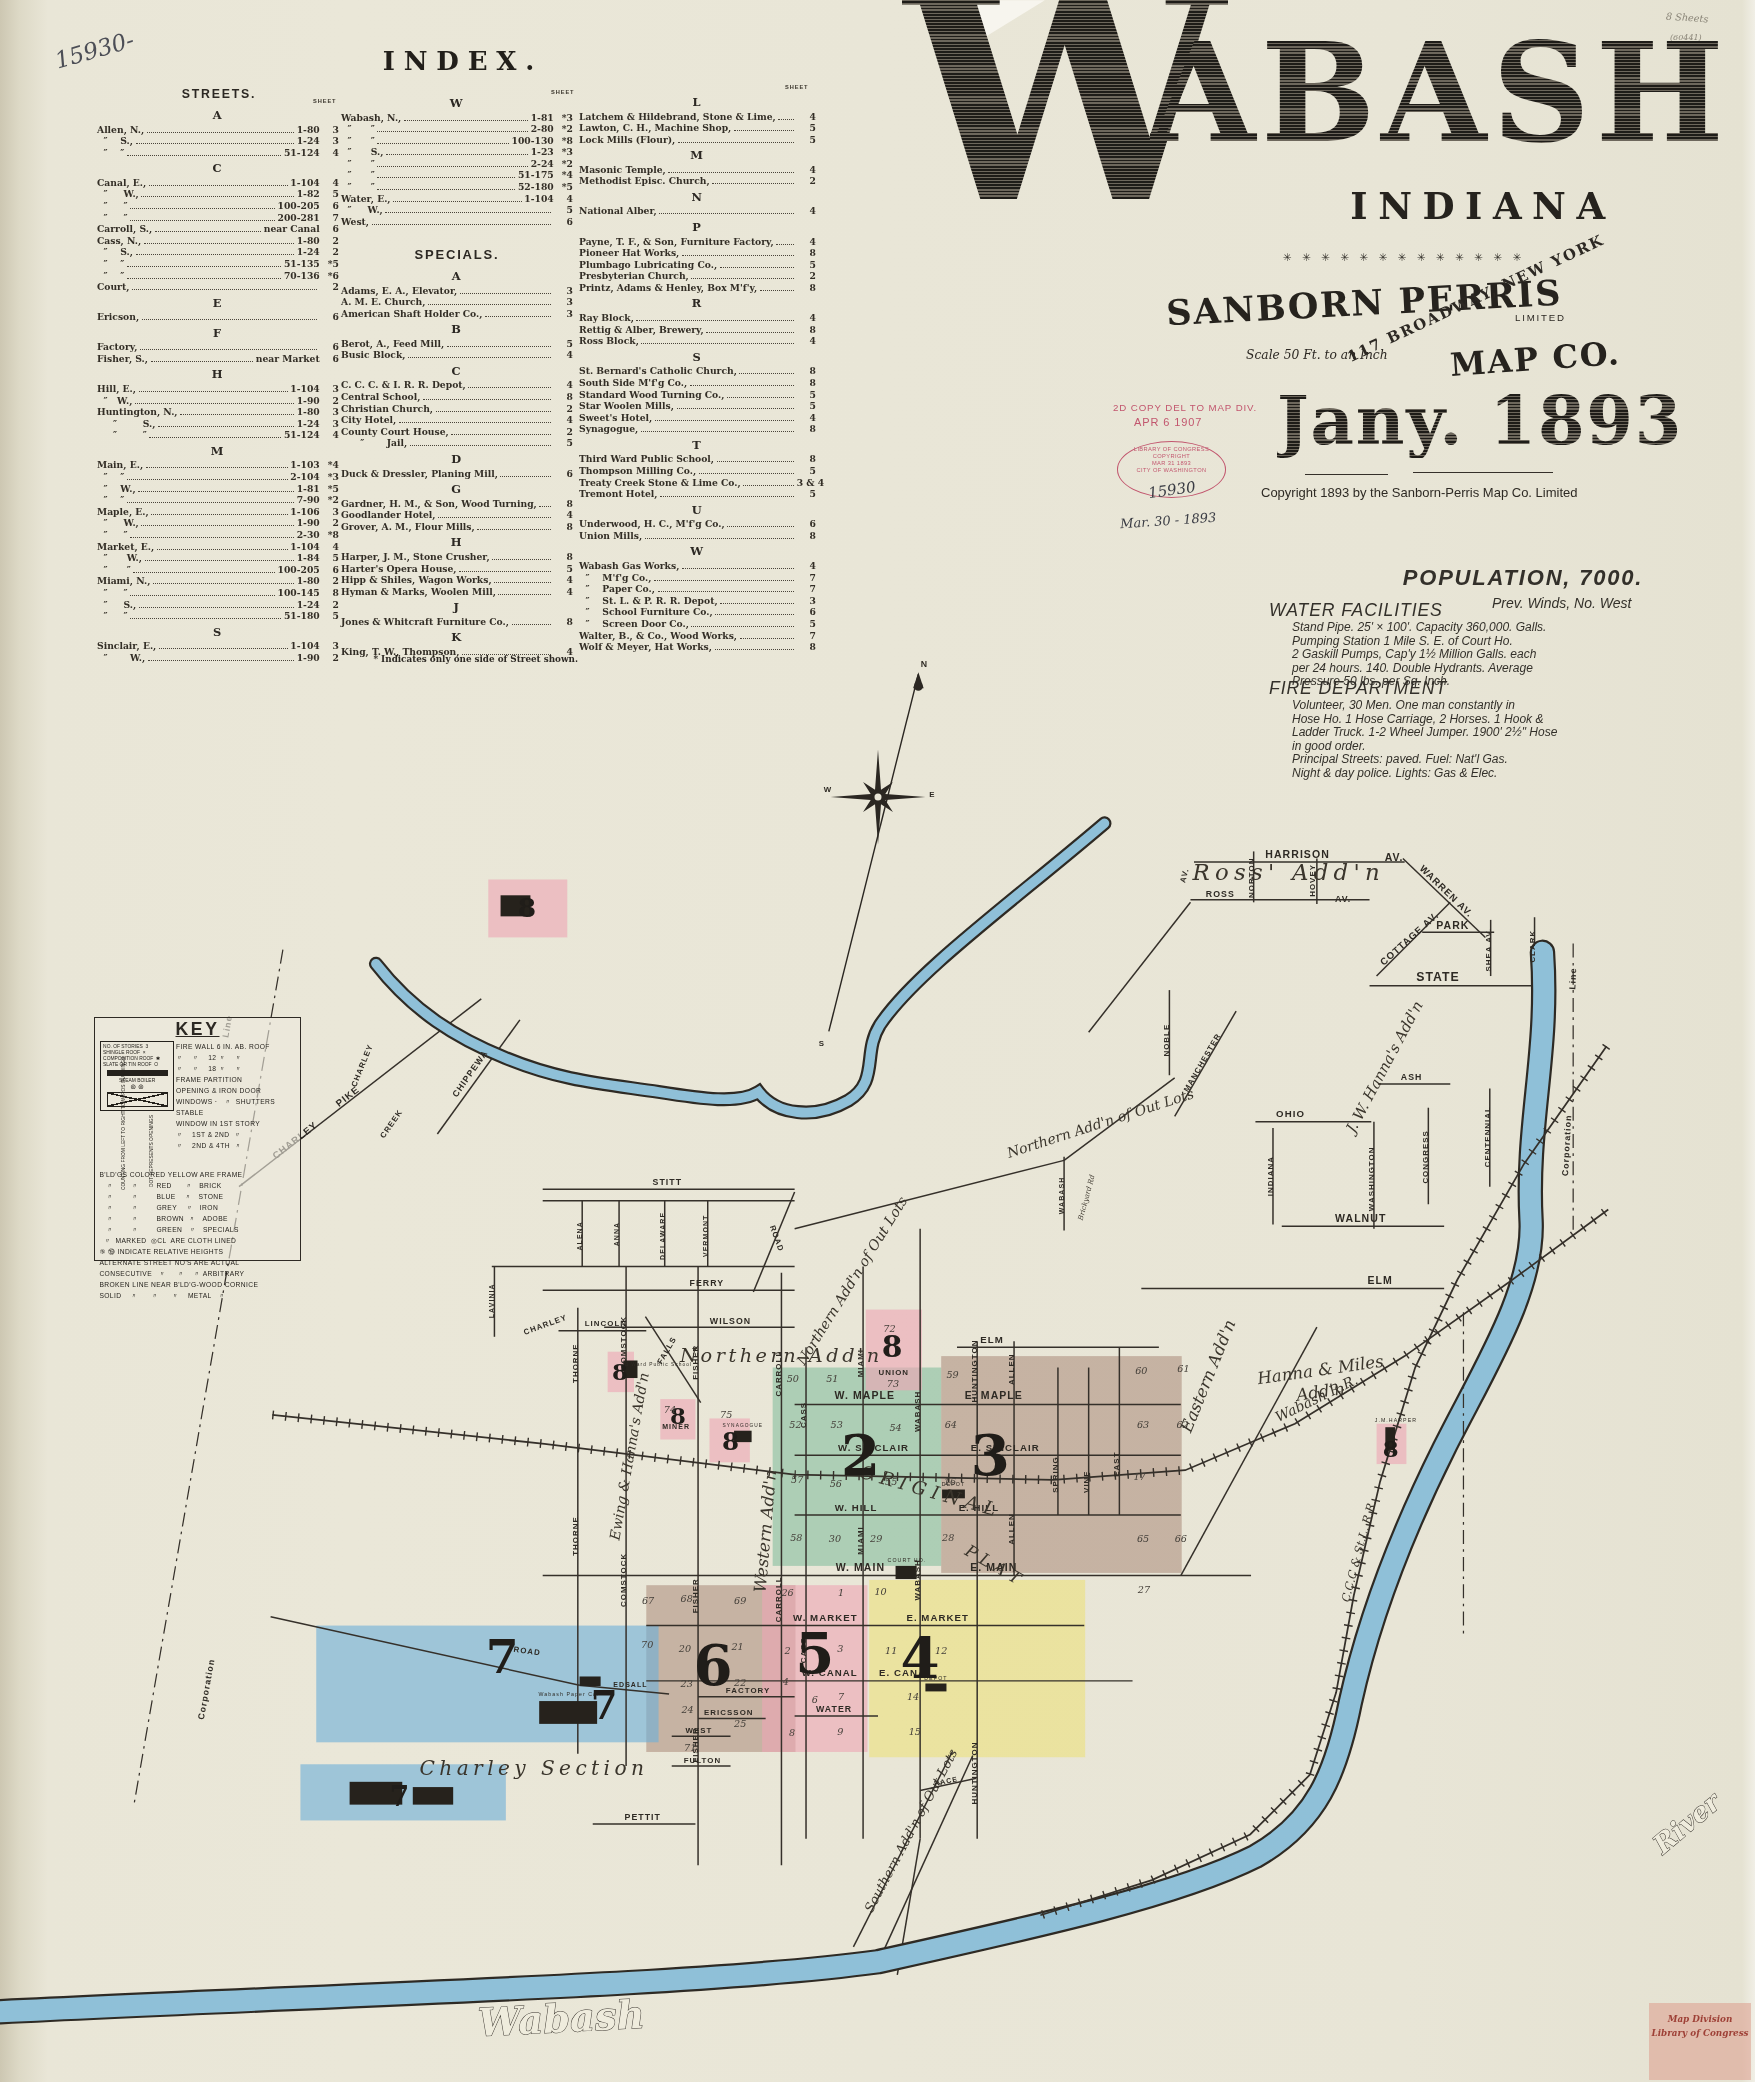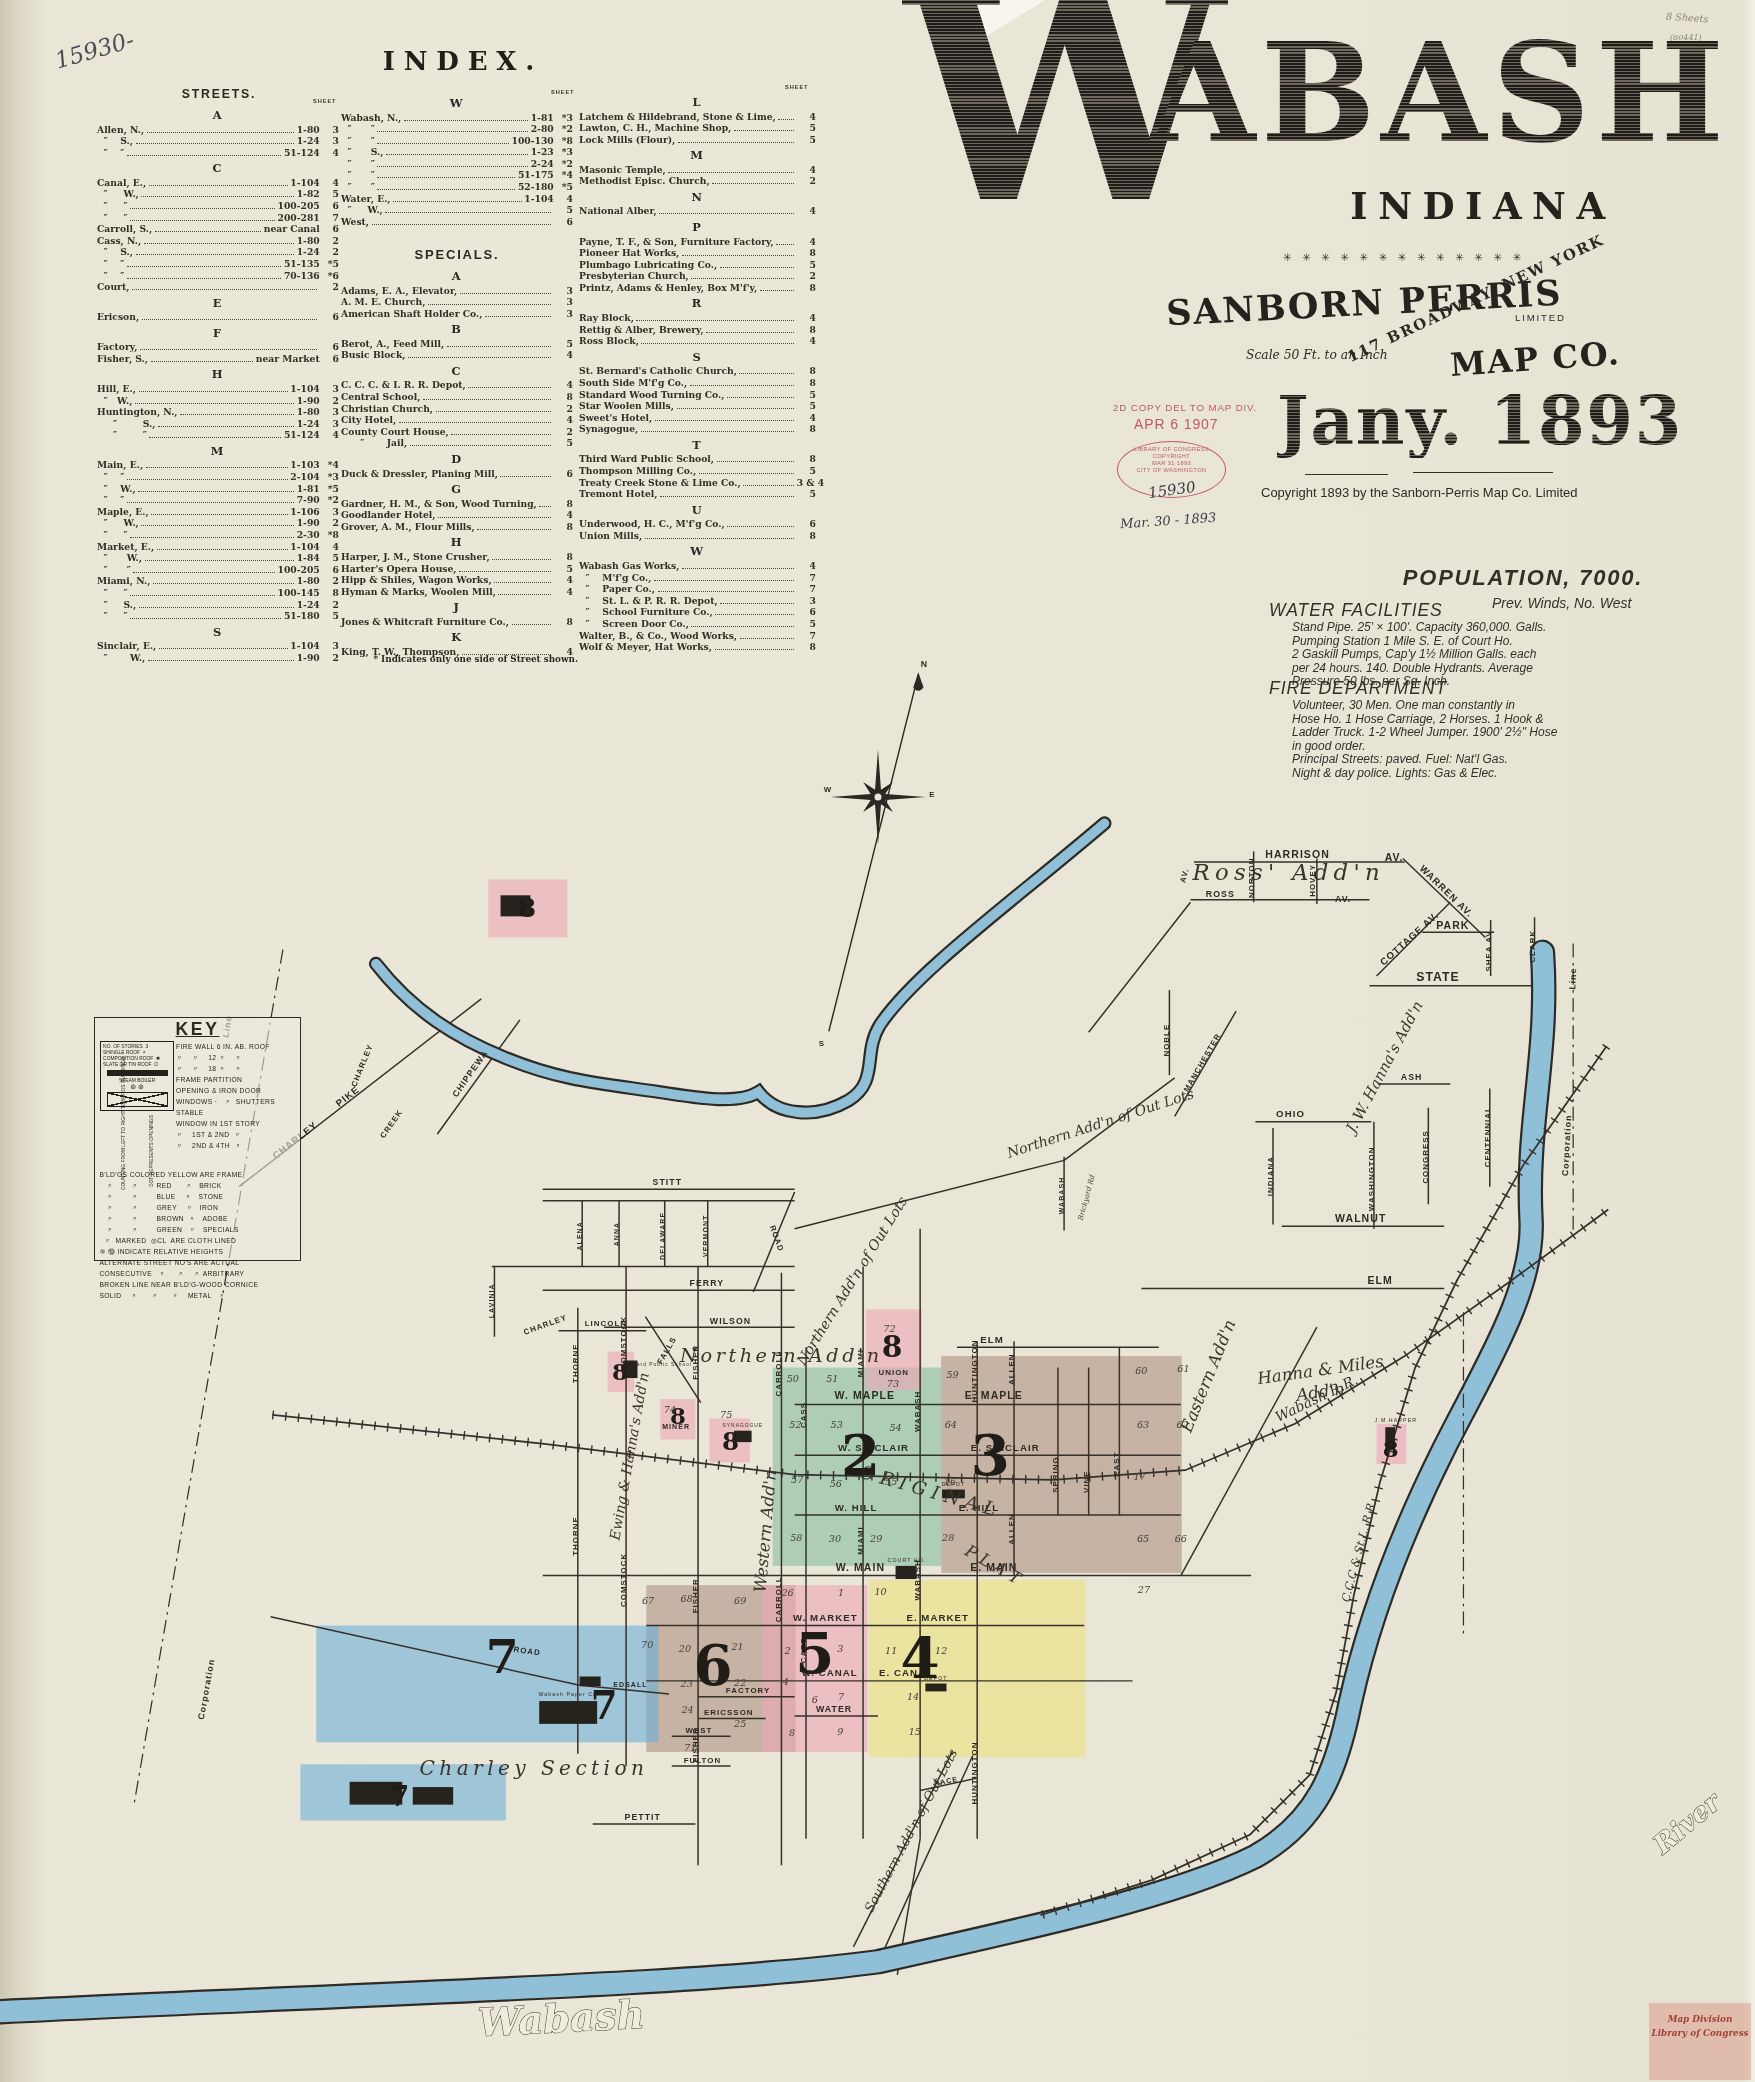--- a/index.html
+++ b/index.html
@@ -957,21 +957,21 @@
   <div class="ov" style="left:1246px;top:348px;font:italic 12.3px/14px 'DejaVu Serif',serif">Scale 50 Ft. to an Inch</div>
   <div class="ov" style="left:1352px;top:349px;font:700 15px/16.7px 'DejaVu Serif',serif;letter-spacing:1.8px;transform:rotate(-25deg);transform-origin:left bottom">117 BROADWAY, NEW YORK</div>
   <div class="ov" style="left:1515px;top:313px;font:9.7px/10.5px 'Liberation Sans',sans-serif;letter-spacing:1.8px">LIMITED</div>
   <div class="ov" style="left:1450px;top:342px;font:700 32px/35px 'DejaVu Serif',serif;letter-spacing:1.8px;color:#26231e;transform:rotate(-4deg)">MAP CO.</div>
   <div class="ov engrave" style="left:1277px;top:384px;font:700 67px/74px 'DejaVu Serif',serif;letter-spacing:1.8px">Jany. 1893</div>
   <div class="ov" style="left:1305px;top:474px;width:83px;border-top:1.8px solid #35302a"></div>
   <div class="ov" style="left:1413px;top:472px;width:140px;border-top:1.8px solid #35302a"></div>
   <div class="ov" style="left:1261px;top:485px;font:13px/15px 'Liberation Sans',sans-serif;color:#2e2a24">Copyright 1893 by the Sanborn-Perris Map Co. Limited</div>
 
   <div class="ov red" style="left:1113px;top:402px;font-size:9.7px;letter-spacing:0.9px">2D COPY DEL TO MAP DIV.</div>
-  <div class="ov red" style="left:1134px;top:416px;font-size:14px;letter-spacing:0.9px">APR 6 1907</div>
+  <div class="ov red" style="left:1134px;top:416px;font-size:11px;letter-spacing:0.9px">APR 6 1907</div>
   <div class="ov" style="left:1117px;top:441px;width:107px;height:51px;border:1.8px solid #c2566e;border-radius:50%;text-align:center;padding-top:3.5px">
     <div id="oval" class="red" style="font-size:5.7px;line-height:7px;letter-spacing:0.4px">
         <div>LIBRARY OF CONGRESS</div>
         <div>COPYRIGHT</div>
         <div>MAR 31 1893</div>
         <div>CITY OF WASHINGTON</div>
       </div>
   </div>
   <div class="ov handw" style="left:1148px;top:481px;font-size:15px;color:#3a3c44;transform:rotate(-8deg)">15930</div>
   <div class="ov handw" style="left:1120px;top:513px;font-size:13px;color:#3a3c44;transform:rotate(-4deg)">Mar. 30 - 1893</div>

